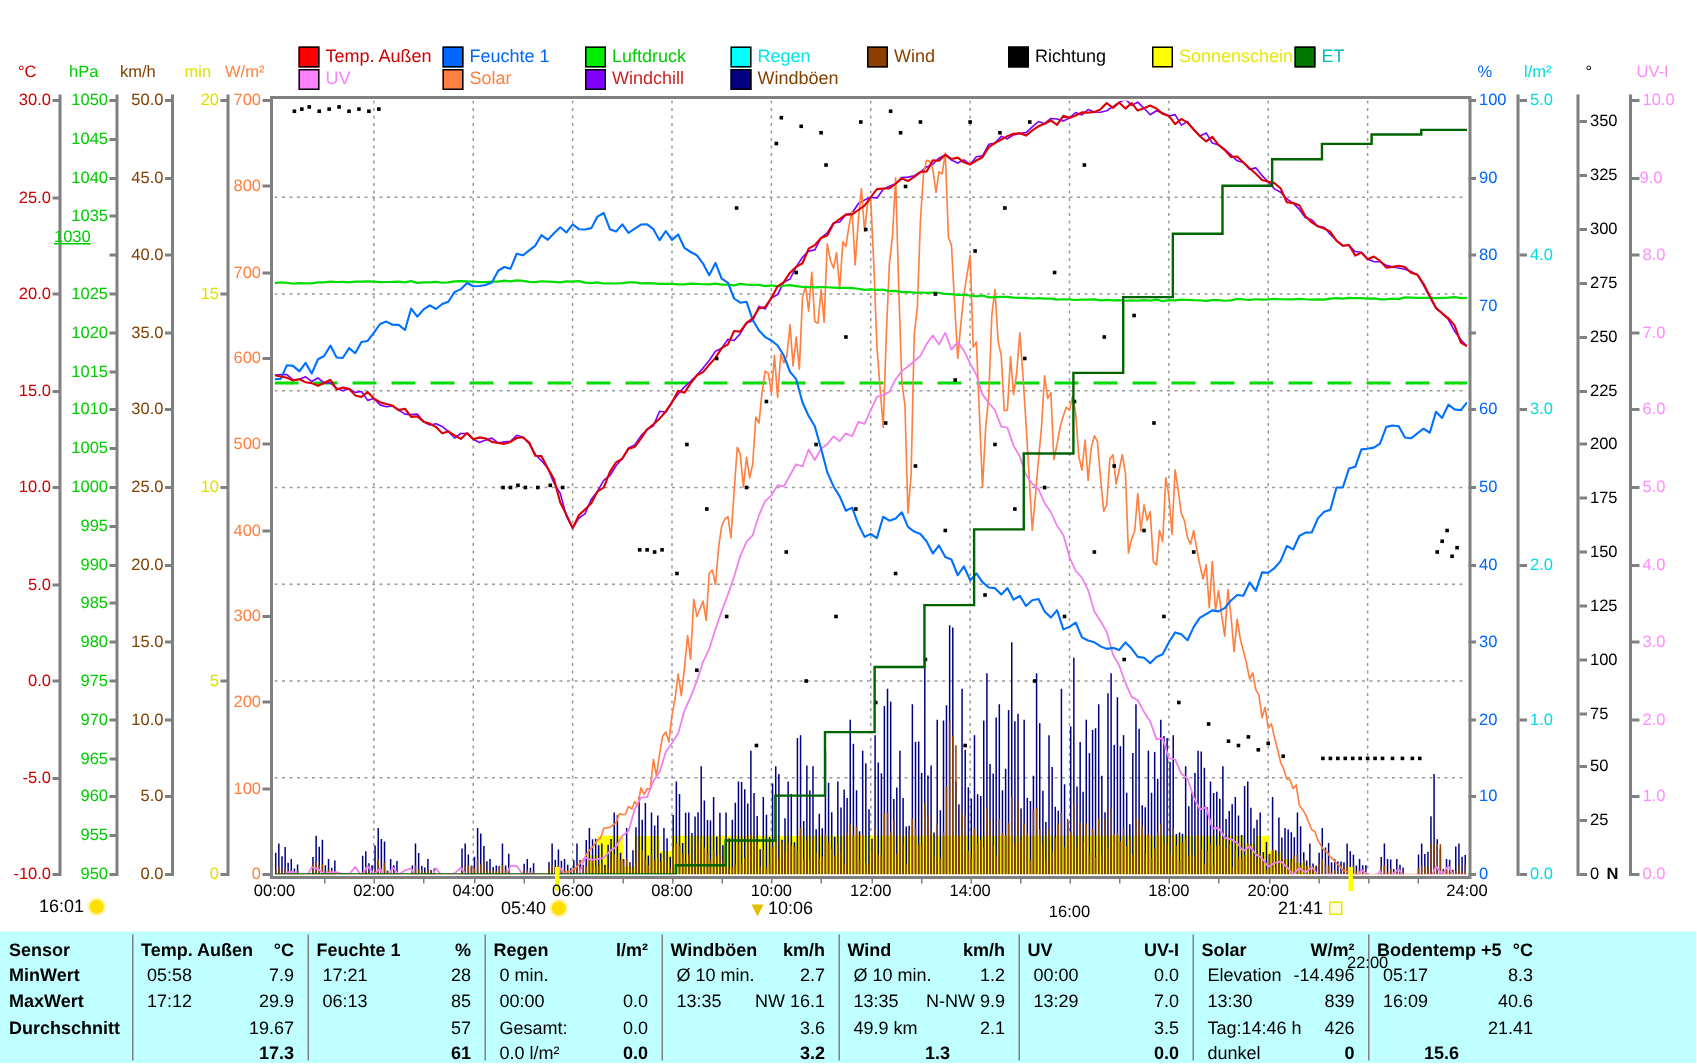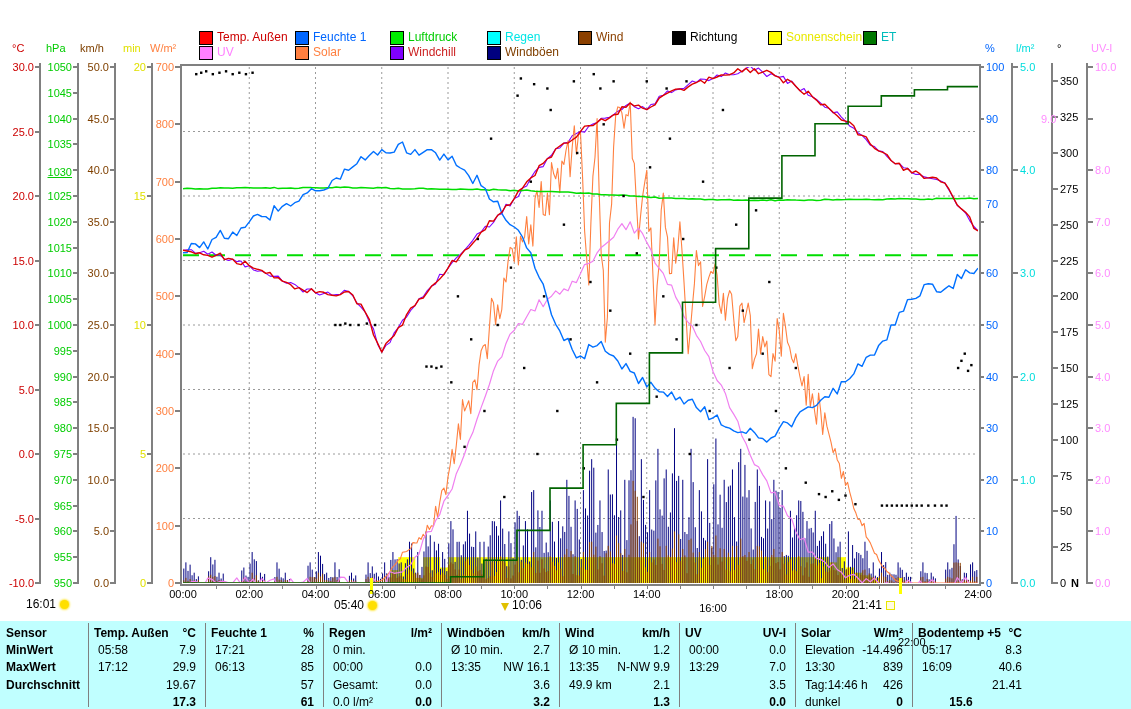--- a/index.html
+++ b/index.html
@@ -994,21 +994,21 @@
       <div class="tbl-cell" style="left: 460px; top: 57px; width: 90px; text-align: right;">3.6</div>
       <div class="tbl-cell bold" style="left: 460px; top: 74px; width: 90px; text-align: right;">3.2</div>
       <div class="tbl-cell bold" style="left: 565px; top: 5px;">Wind</div>
       <div class="tbl-cell bold" style="left: 620px; top: 5px; width: 50px; text-align: right;">km/h</div>
       <div class="tbl-cell" style="left: 569px; top: 22px;">Ø 10 min.</div>
       <div class="tbl-cell" style="left: 580px; top: 22px; width: 90px; text-align: right;">1.2</div>
       <div class="tbl-cell" style="left: 569px; top: 39px;">13:35</div>
       <div class="tbl-cell" style="left: 580px; top: 39px; width: 90px; text-align: right;">N-NW 9.9</div>
       <div class="tbl-cell" style="left: 569px; top: 57px;">49.9 km</div>
       <div class="tbl-cell" style="left: 580px; top: 57px; width: 90px; text-align: right;">2.1</div>
-      <div class="tbl-cell bold" style="left: 580px; top: 74px; width: 90px; text-align: right;">1.3</div>
+      <div class="tbl-cell bold" style="left: 580px; top: 74px; width: 90px; text-align: center;">1.3</div>
       <div class="tbl-cell bold" style="left: 685px; top: 5px;">UV</div>
       <div class="tbl-cell bold" style="left: 736px; top: 5px; width: 50px; text-align: right;">UV-I</div>
       <div class="tbl-cell" style="left: 689px; top: 22px;">00:00</div>
       <div class="tbl-cell" style="left: 696px; top: 22px; width: 90px; text-align: right;">0.0</div>
       <div class="tbl-cell" style="left: 689px; top: 39px;">13:29</div>
       <div class="tbl-cell" style="left: 696px; top: 39px; width: 90px; text-align: right;">7.0</div>
       <div class="tbl-cell" style="left: 696px; top: 57px; width: 90px; text-align: right;">3.5</div>
       <div class="tbl-cell bold" style="left: 696px; top: 74px; width: 90px; text-align: right;">0.0</div>
       <div class="tbl-cell bold" style="left: 801px; top: 5px;">Solar</div>
       <div class="tbl-cell bold" style="left: 853px; top: 5px; width: 50px; text-align: right;">W/m²</div>
@@ -1101,21 +1101,21 @@
     <div class="ax-label" style="position: absolute; top: 293.2px; color: rgb(0, 204, 0); left: 36px; width: 36px; text-align: right;">1005</div>
     <div class="tick" style="position: absolute; left: 73px; top: 272.4px; width: 5px;"></div>
     <div class="ax-label" style="position: absolute; top: 267.4px; color: rgb(0, 204, 0); left: 36px; width: 36px; text-align: right;">1010</div>
     <div class="tick" style="position: absolute; left: 73px; top: 246.6px; width: 5px;"></div>
     <div class="ax-label" style="position: absolute; top: 241.6px; color: rgb(0, 204, 0); left: 36px; width: 36px; text-align: right;">1015</div>
     <div class="tick" style="position: absolute; left: 73px; top: 220.8px; width: 5px;"></div>
     <div class="ax-label" style="position: absolute; top: 215.8px; color: rgb(0, 204, 0); left: 36px; width: 36px; text-align: right;">1020</div>
     <div class="tick" style="position: absolute; left: 73px; top: 195px; width: 5px;"></div>
     <div class="ax-label" style="position: absolute; top: 190px; color: rgb(0, 204, 0); left: 36px; width: 36px; text-align: right;">1025</div>
     <div class="tick" style="position: absolute; left: 73px; top: 169.2px; width: 5px;"></div>
-    <div class="ax-label" style="position: absolute; top: 166px; color: rgb(0, 204, 0); left: 36px; width: 36px; text-align: right; text-decoration: underline;">1030</div>
+    <div class="ax-label" style="position: absolute; top: 152px; color: rgb(0, 204, 0); left: 36px; width: 36px; text-align: left; text-decoration: underline;">1030</div>
     <div class="tick" style="position: absolute; left: 73px; top: 143.4px; width: 5px;"></div>
     <div class="ax-label" style="position: absolute; top: 138.4px; color: rgb(0, 204, 0); left: 36px; width: 36px; text-align: right;">1035</div>
     <div class="tick" style="position: absolute; left: 73px; top: 117.6px; width: 5px;"></div>
     <div class="ax-label" style="position: absolute; top: 112.6px; color: rgb(0, 204, 0); left: 36px; width: 36px; text-align: right;">1040</div>
     <div class="tick" style="position: absolute; left: 73px; top: 91.8px; width: 5px;"></div>
     <div class="ax-label" style="position: absolute; top: 86.8px; color: rgb(0, 204, 0); left: 36px; width: 36px; text-align: right;">1045</div>
     <div class="tick" style="position: absolute; left: 73px; top: 66px; width: 5px;"></div>
     <div class="ax-label" style="position: absolute; top: 61px; color: rgb(0, 204, 0); left: 36px; width: 36px; text-align: right;">1050</div>
     <div class="ax-unit" style="position: absolute; left: 80px; top: 42px; color: rgb(127, 64, 0);">km/h</div>
     <div class="axis-line" style="position: absolute; left: 114px; top: 63px; height: 521px;"></div>
@@ -1258,21 +1258,21 @@
     <div class="ax-label" style="position: absolute; top: 370.6px; color: rgb(255, 140, 255); left: 1095px;">4.0</div>
     <div class="tick" style="position: absolute; left: 1088px; top: 324px; width: 5px;"></div>
     <div class="ax-label" style="position: absolute; top: 319px; color: rgb(255, 140, 255); left: 1095px;">5.0</div>
     <div class="tick" style="position: absolute; left: 1088px; top: 272.4px; width: 5px;"></div>
     <div class="ax-label" style="position: absolute; top: 267.4px; color: rgb(255, 140, 255); left: 1095px;">6.0</div>
     <div class="tick" style="position: absolute; left: 1088px; top: 220.8px; width: 5px;"></div>
     <div class="ax-label" style="position: absolute; top: 215.8px; color: rgb(255, 140, 255); left: 1095px;">7.0</div>
     <div class="tick" style="position: absolute; left: 1088px; top: 169.2px; width: 5px;"></div>
     <div class="ax-label" style="position: absolute; top: 164.2px; color: rgb(255, 140, 255); left: 1095px;">8.0</div>
     <div class="tick" style="position: absolute; left: 1088px; top: 117.6px; width: 5px;"></div>
-    <div class="ax-label" style="position: absolute; top: 112.6px; color: rgb(255, 140, 255); left: 1041px;">9.0</div>
+    <div class="ax-label" style="position: absolute; top: 112.6px; color: rgb(255, 140, 255); left: 1093px;">9.0</div>
     <div class="tick" style="position: absolute; left: 1088px; top: 66px; width: 5px;"></div>
     <div class="ax-label" style="position: absolute; top: 61px; color: rgb(255, 140, 255); left: 1095px;">10.0</div>
     <div class="x-label" style="position: absolute; left: 161px; top: 588px;">00:00</div>
     <div class="x-label" style="position: absolute; left: 227.25px; top: 588px;">02:00</div>
     <div class="x-label" style="position: absolute; left: 293.5px; top: 588px;">04:00</div>
     <div class="x-label" style="position: absolute; left: 359.75px; top: 588px;">06:00</div>
     <div class="x-label" style="position: absolute; left: 426px; top: 588px;">08:00</div>
     <div class="x-label" style="position: absolute; left: 492.25px; top: 588px;">10:00</div>
     <div class="x-label" style="position: absolute; left: 558.5px; top: 588px;">12:00</div>
     <div class="x-label" style="position: absolute; left: 624.75px; top: 588px;">14:00</div>

